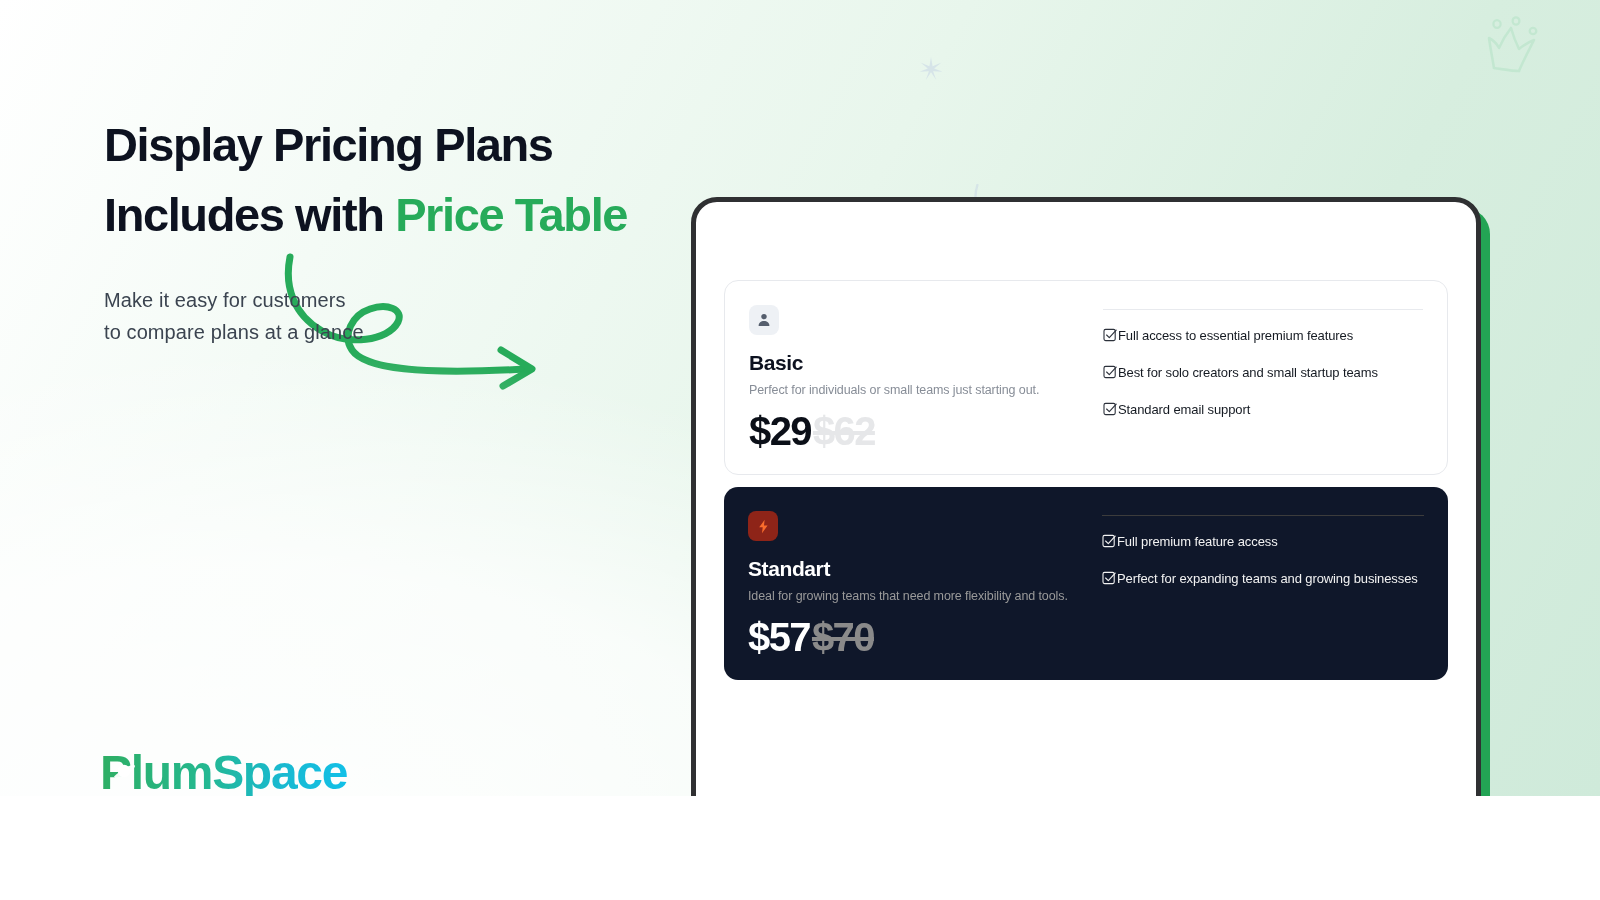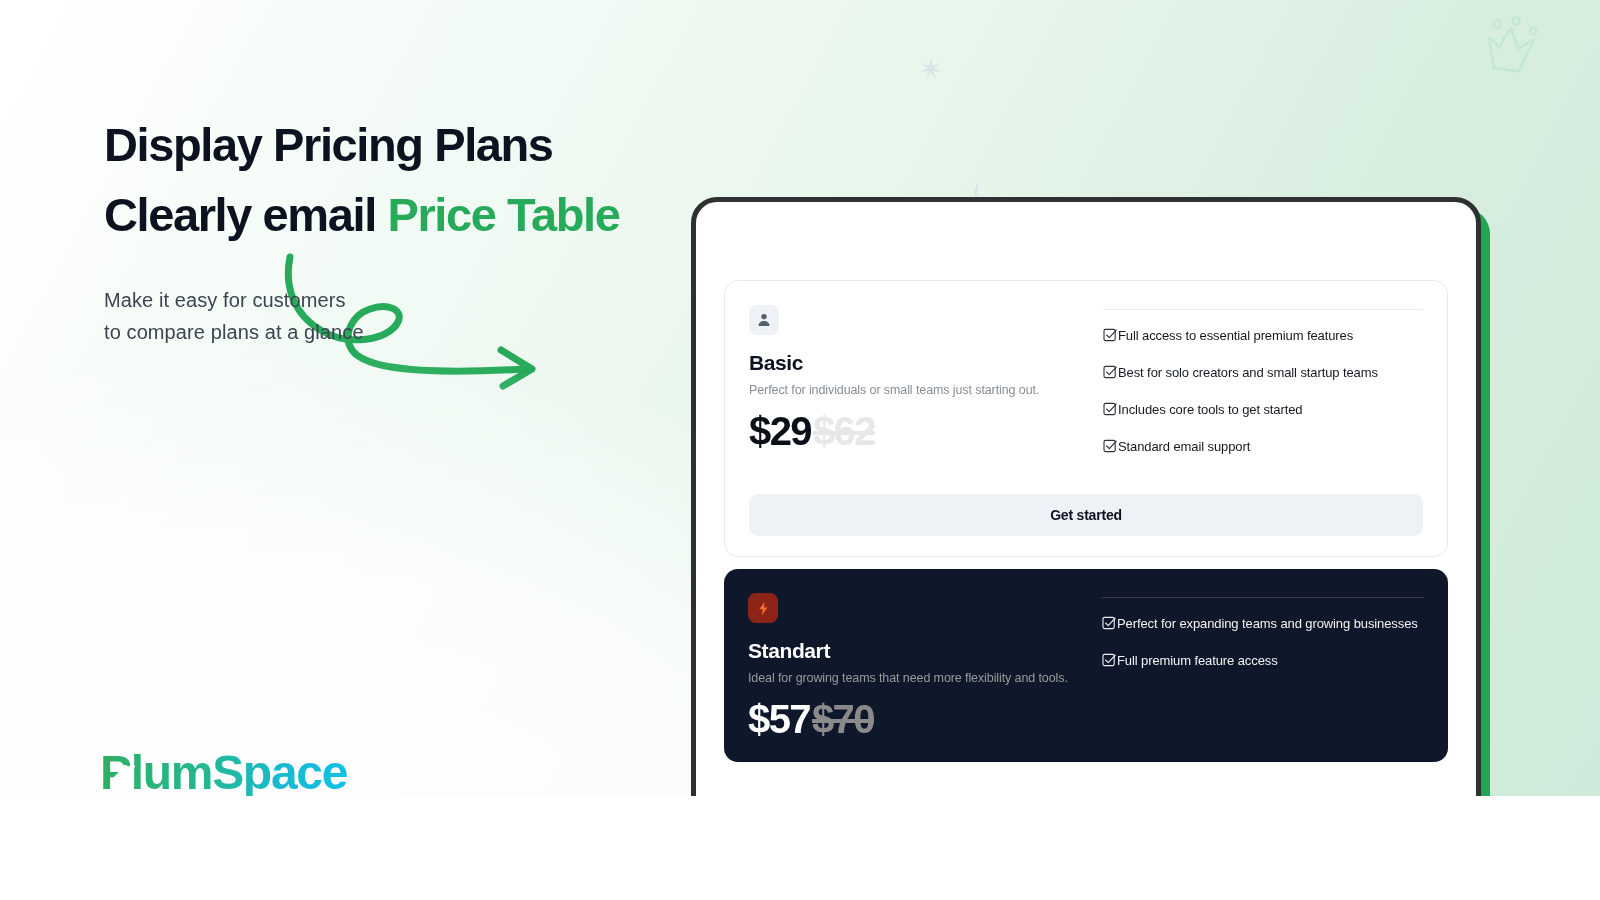--- a/index.html
+++ b/index.html
@@ -277,21 +277,21 @@
 
   <div class="doodle doodle-tick">
     <svg width="8" height="16" viewBox="0 0 8 16">
       <path d="M5.4 1 C4.2 5 3.2 10 3.6 14" stroke="#c5d3e6" stroke-width="2.4" stroke-linecap="round" fill="none"></path>
     </svg>
   </div>
 
   <div class="left-col">
     <h1 class="headline">
       <span>Display Pricing Plans</span><br>
-      <span>Clearly email </span><span class="accent">Price Table</span>
+      <span>Includes with </span><span class="accent">Price Table</span>
     </h1>
     <p class="subhead">
       <span>Make it easy for customers</span><br>
       <span>to compare plans at a glance</span>
     </p>
   </div>
 
   <div class="arrow-wrap">
     <svg width="300" height="145" viewBox="0 0 300 145" fill="none">
       <path d="M20 12
@@ -353,36 +353,24 @@
               </span>
               <span class="feature-text feature-text-basic">Best for solo creators and small startup teams</span>
             </li>
             <li class="feature">
               <span>
                 <svg width="15" height="15" viewBox="0 0 15 15" fill="none">
                   <rect x="1" y="1.4" width="11.2" height="11.2" rx="1.6" stroke="#2c313b" stroke-width="1.1"></rect>
                   <path d="M3.6 7 L6.3 9.7 L13.2 2.1" stroke="#2c313b" stroke-width="1.1" stroke-linecap="round" stroke-linejoin="round"></path>
                 </svg>
               </span>
-              <span class="feature-text feature-text-basic">Includes core tools to get started</span>
-            </li>
-            <li class="feature">
-              <span>
-                <svg width="15" height="15" viewBox="0 0 15 15" fill="none">
-                  <rect x="1" y="1.4" width="11.2" height="11.2" rx="1.6" stroke="#2c313b" stroke-width="1.1"></rect>
-                  <path d="M3.6 7 L6.3 9.7 L13.2 2.1" stroke="#2c313b" stroke-width="1.1" stroke-linecap="round" stroke-linejoin="round"></path>
-                </svg>
-              </span>
               <span class="feature-text feature-text-basic">Standard email support</span>
             </li>
           </ul>
         </div>
-      <div style="padding: 0px; flex: 1 0 100%;">
-        <button class="cta cta-basic">Get started</button>
-      </div>
         </div>
 
       <div class="plan plan-standart" style="flex-wrap: wrap;">
         <div class="plan-left">
           <div class="badge badge-standart">
             <svg width="15" height="15" viewBox="0 0 15 15" fill="#f96c2c">
               <path d="M8.6 0.8 L3.2 8.3 L6.7 8.3 L6 14.2 L11.6 6.5 L8 6.5 Z"></path>
             </svg>
           </div>
           <div class="plan-name plan-name-standart">Standart</div>
@@ -396,30 +384,30 @@
         <div class="plan-right">
           <div class="divider divider-standart"></div>
           <ul class="features">
             <li class="feature">
               <span>
                 <svg width="15" height="15" viewBox="0 0 15 15" fill="none">
                   <rect x="1" y="1.4" width="11.2" height="11.2" rx="1.6" stroke="#f2f2f2" stroke-width="1.1"></rect>
                   <path d="M3.6 7 L6.3 9.7 L13.2 2.1" stroke="#f2f2f2" stroke-width="1.1" stroke-linecap="round" stroke-linejoin="round"></path>
                 </svg>
               </span>
-              <span class="feature-text feature-text-standart">Perfect for expanding teams and growing businesses</span>
+              <span class="feature-text feature-text-standart">Full premium feature access</span>
             </li>
             <li class="feature">
               <span>
                 <svg width="15" height="15" viewBox="0 0 15 15" fill="none">
                   <rect x="1" y="1.4" width="11.2" height="11.2" rx="1.6" stroke="#f2f2f2" stroke-width="1.1"></rect>
                   <path d="M3.6 7 L6.3 9.7 L13.2 2.1" stroke="#f2f2f2" stroke-width="1.1" stroke-linecap="round" stroke-linejoin="round"></path>
                 </svg>
               </span>
-              <span class="feature-text feature-text-standart">Full premium feature access</span>
+              <span class="feature-text feature-text-standart">Perfect for expanding teams and growing businesses</span>
             </li>
 
           </ul>
         </div>
       </div>
 
     </div>
   </div>
 
 </div>

